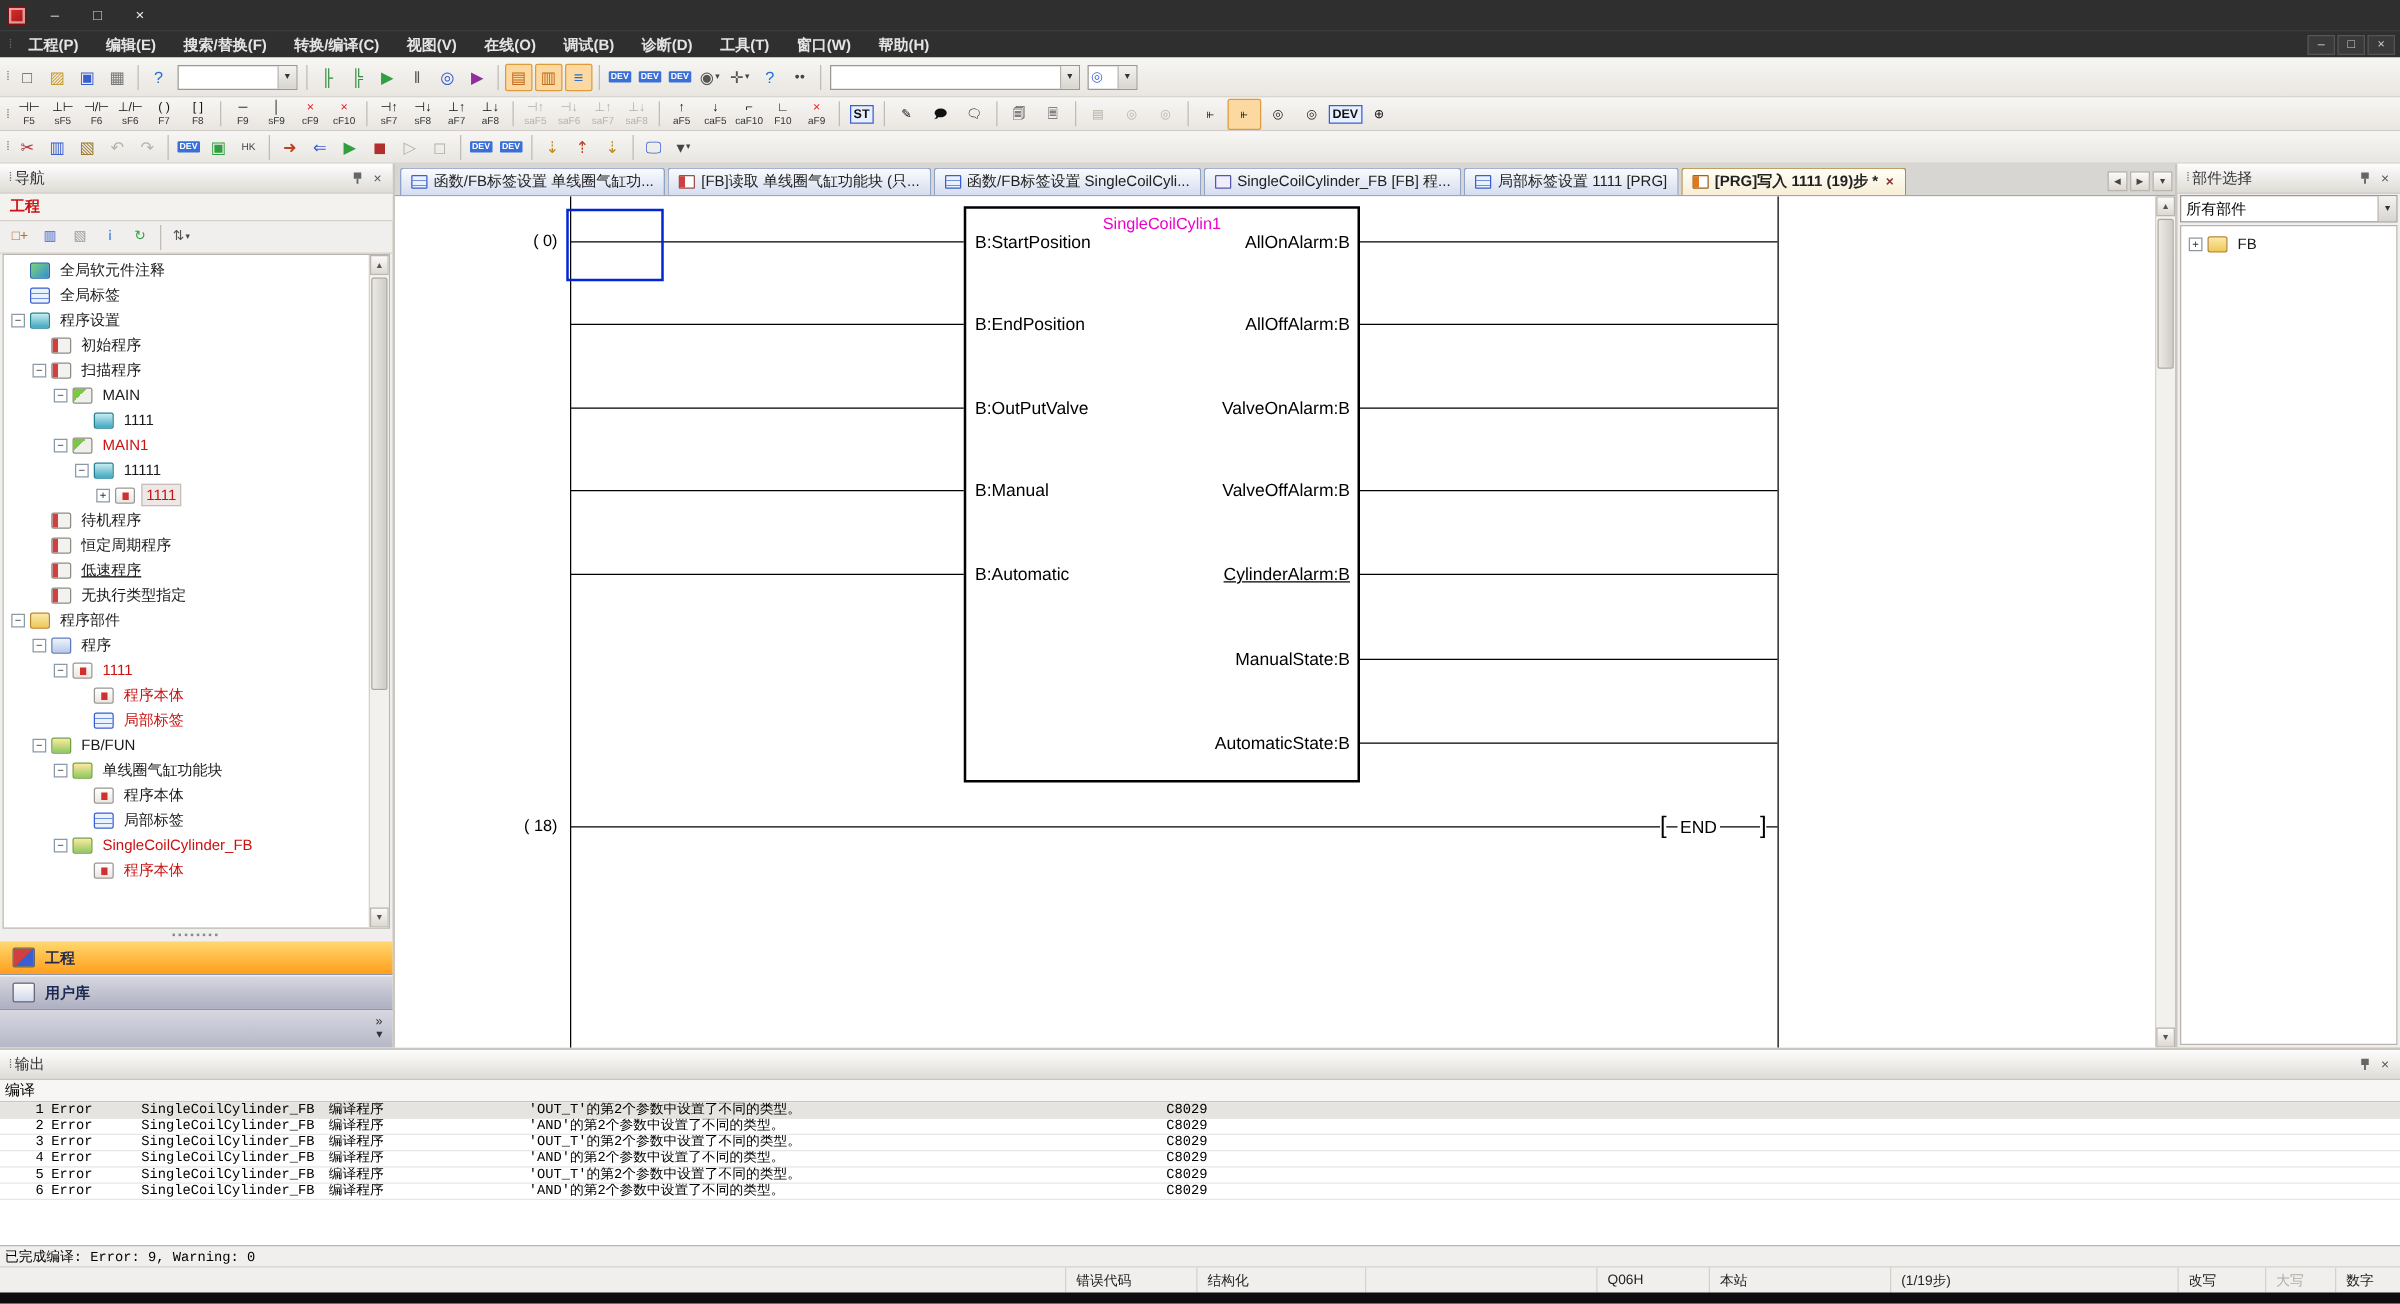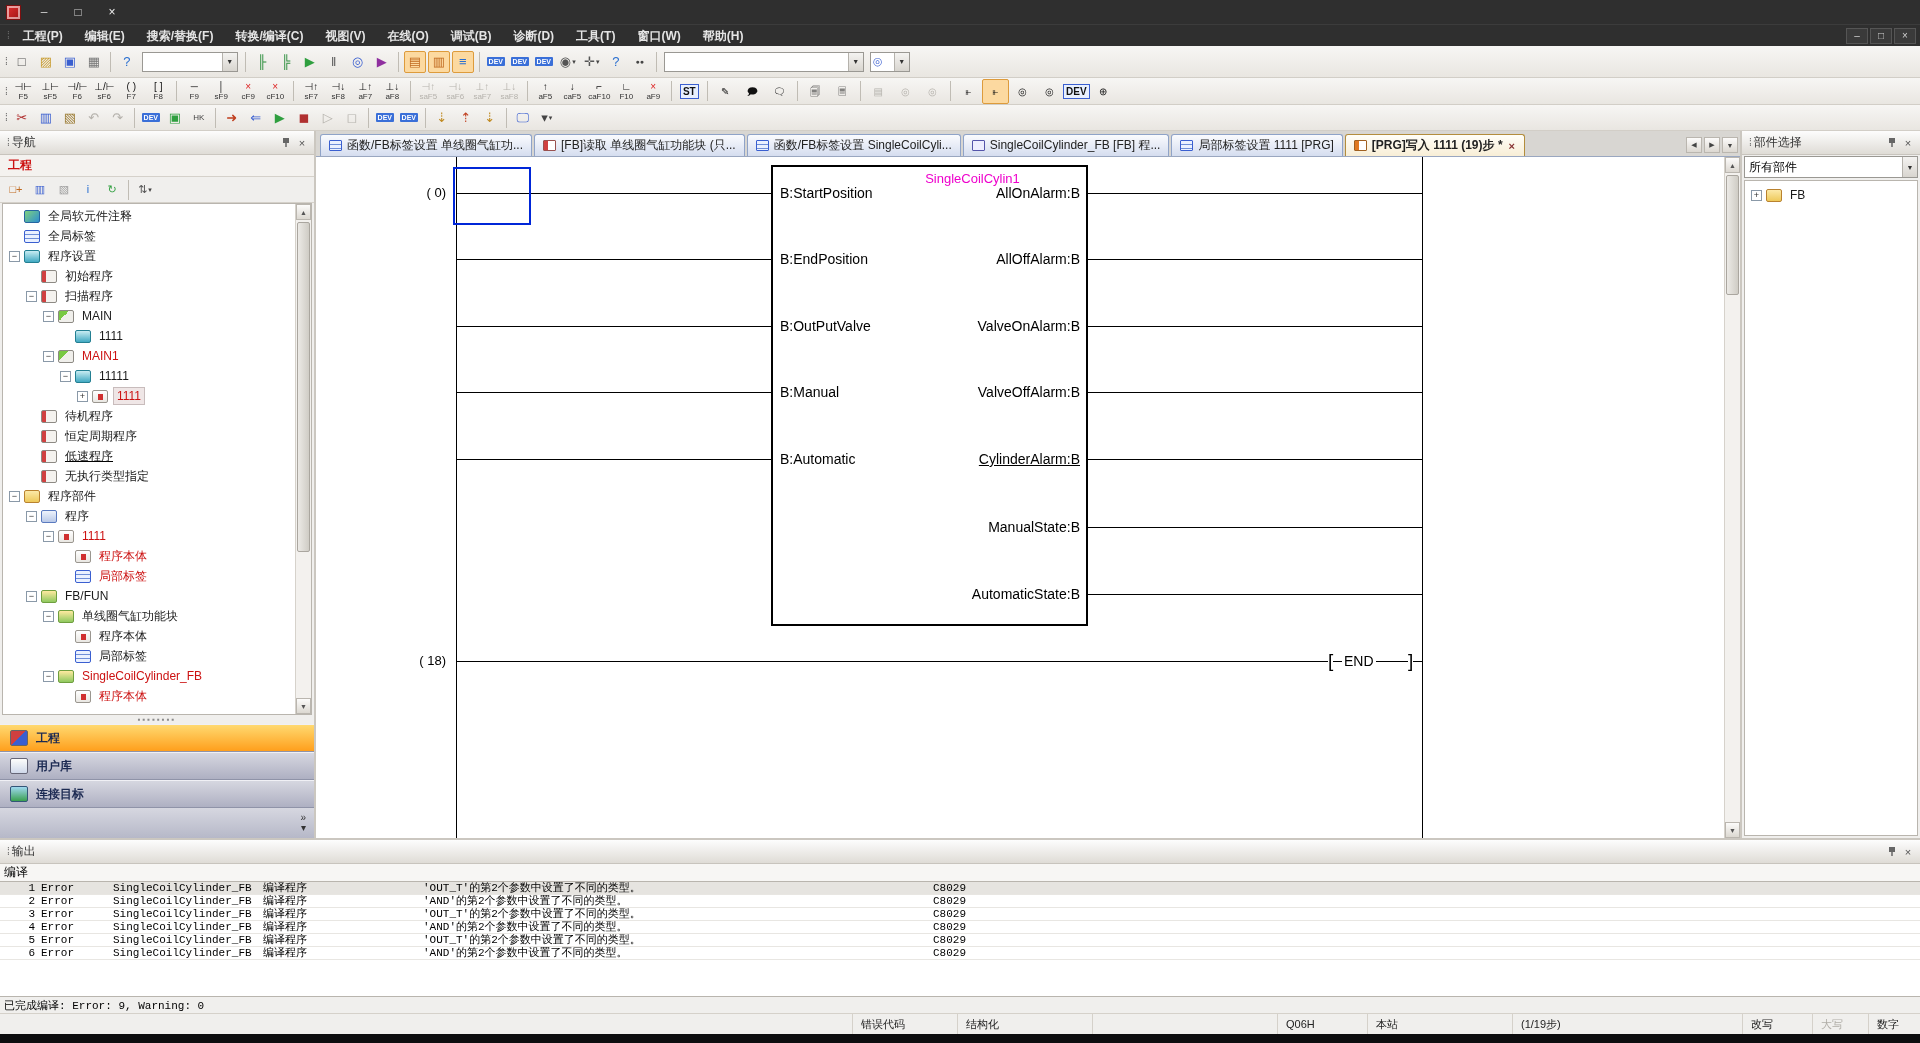--- a/index.html
+++ b/index.html
@@ -690,24 +690,20 @@
       <div id="navsplit">▪▪▪▪▪▪▪▪</div>
       <div id="navbuttons">
           <div class="navbtn active">
             <span class="nicon project"></span>
             <span class="nlabel">工程</span>
           </div>
           <div class="navbtn">
             <span class="nicon userlib"></span>
             <span class="nlabel">用户库</span>
           </div>
-          <div class="navbtn">
-            <span class="nicon conn"></span>
-            <span class="nlabel">连接目标</span>
-          </div>
         </div>
       <div id="navexpand">
           <span style="line-height: 10px;">»</span>
           <span style="line-height: 10px;">▾</span>
         </div>
     </div>
 
     <div id="editor">
       <div id="tabbar">
           <div class="tab">
@@ -739,21 +735,21 @@
             <div class="tabnavbtn">◀</div>
             <div class="tabnavbtn">▶</div>
             <div class="tabnavbtn">▼</div>
           </div>
         </div>
       <div id="canvaswrap">
         <div id="canvas">
             <div class="vline" style="left: 140px; top: 0px; height: 682px;"></div>
             <div class="vline" style="left: 1106px; top: 0px; height: 682px;"></div>
             <div id="fbbox" style="left: 455px; top: 8px; width: 317px; height: 461px;"></div>
-            <div id="fbtitle" style="left: 455px; top: 14px; width: 317px; margin-left: 43px;">SingleCoilCylin1</div>
+            <div id="fbtitle" style="left: 455px; top: 14px; width: 317px;">SingleCoilCylin1</div>
             <div class="hline" style="left: 140px; top: 36px; width: 315px;"></div>
             <div class="pin" style="left: 464px; top: 28px; width: 220px;">B:StartPosition</div>
             <div class="hline" style="left: 140px; top: 102px; width: 315px;"></div>
             <div class="pin" style="left: 464px; top: 94px; width: 220px;">B:EndPosition</div>
             <div class="hline" style="left: 140px; top: 169px; width: 315px;"></div>
             <div class="pin" style="left: 464px; top: 161px; width: 220px;">B:OutPutValve</div>
             <div class="hline" style="left: 140px; top: 235px; width: 315px;"></div>
             <div class="pin" style="left: 464px; top: 227px; width: 220px;">B:Manual</div>
             <div class="hline" style="left: 140px; top: 302px; width: 315px;"></div>
             <div class="pin" style="left: 464px; top: 294px; width: 220px;">B:Automatic</div>

